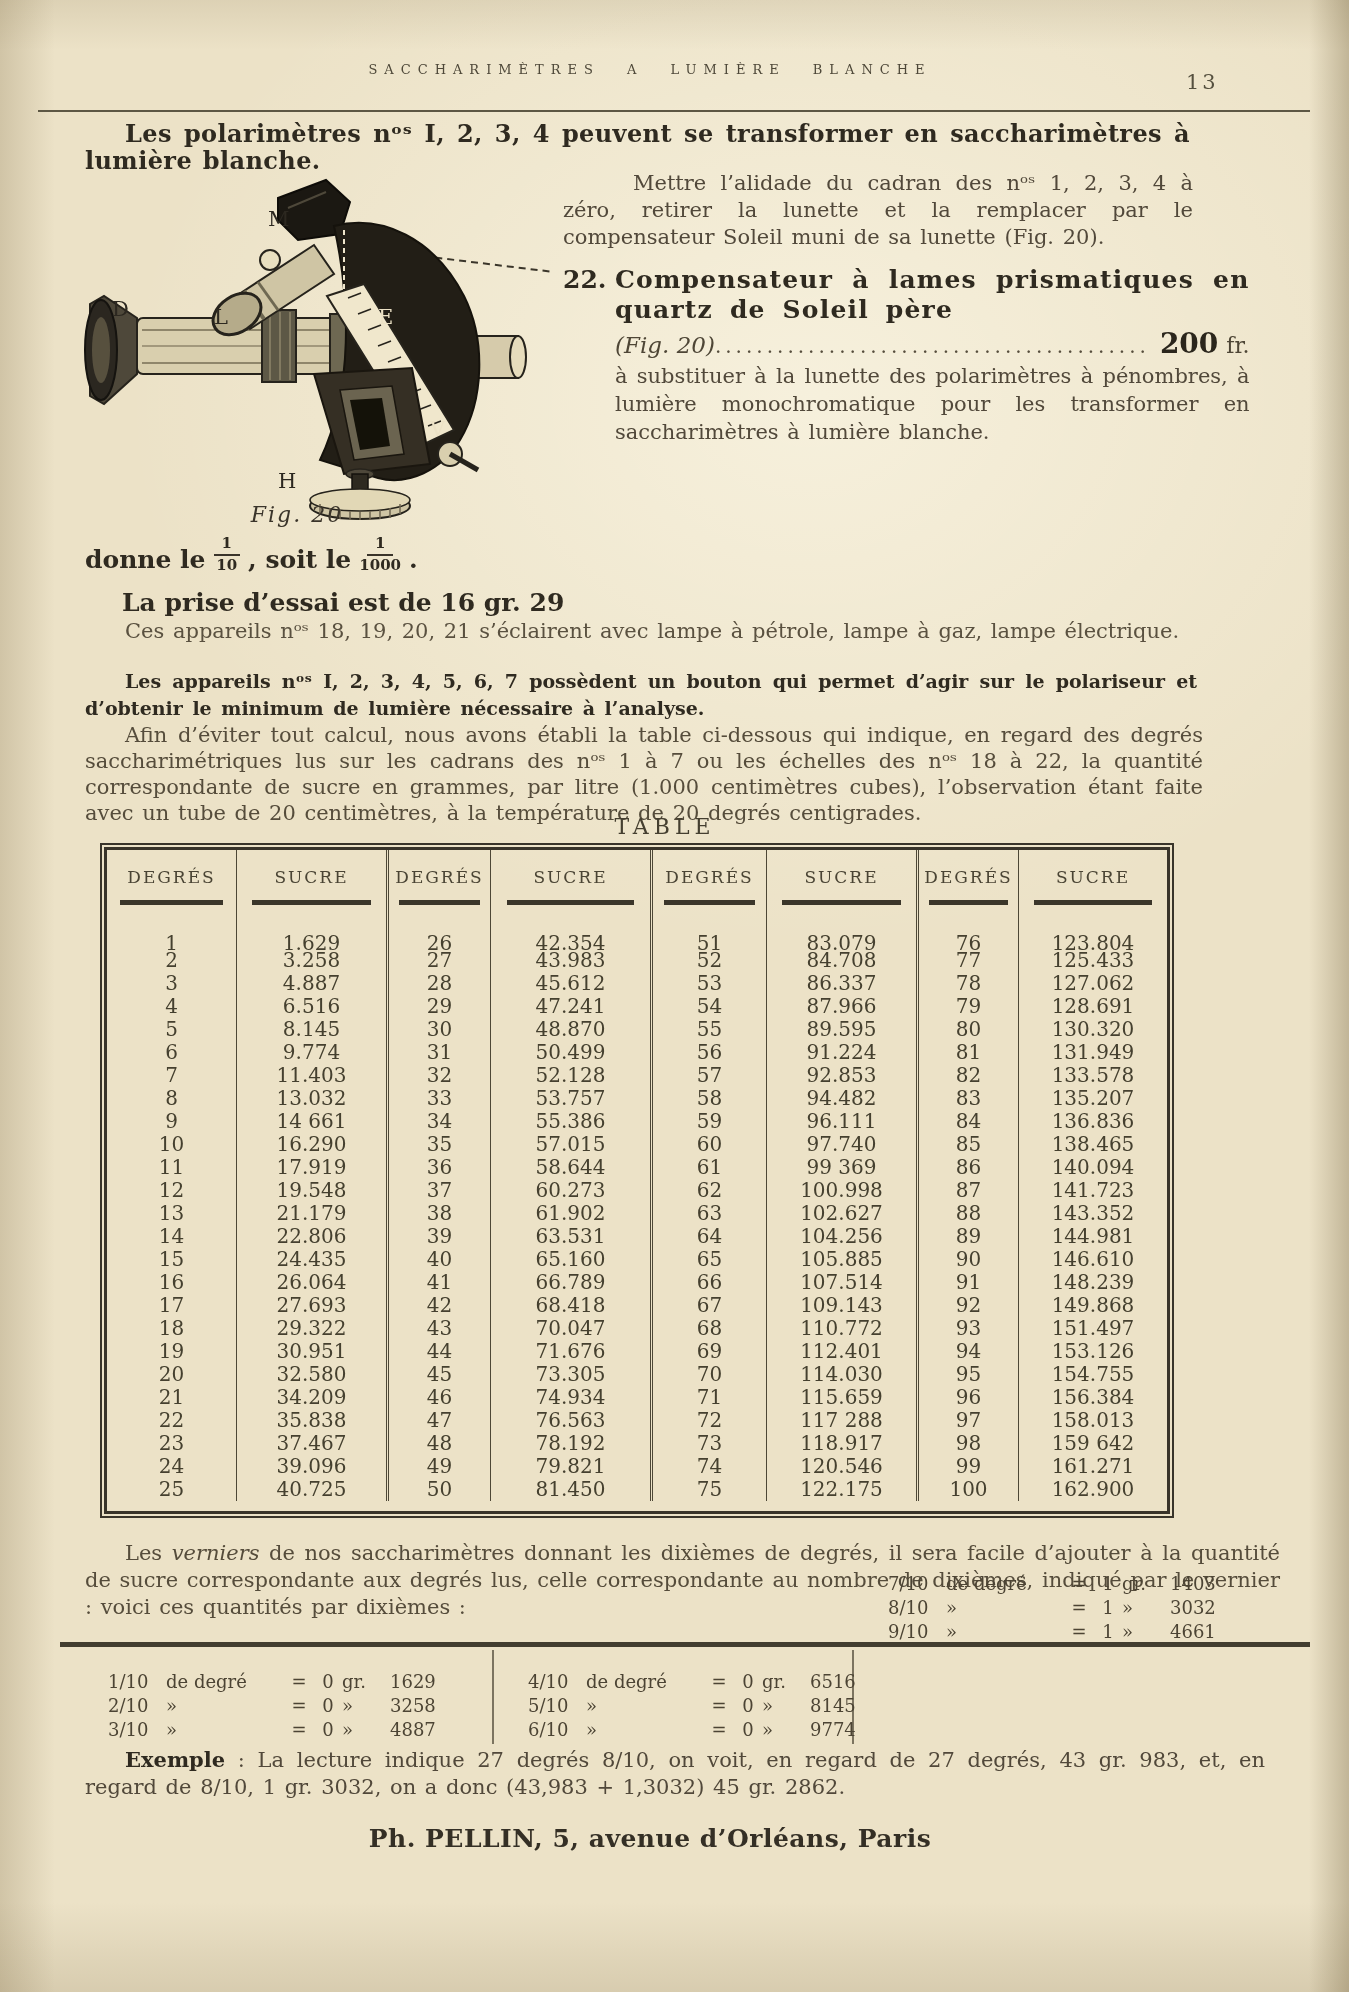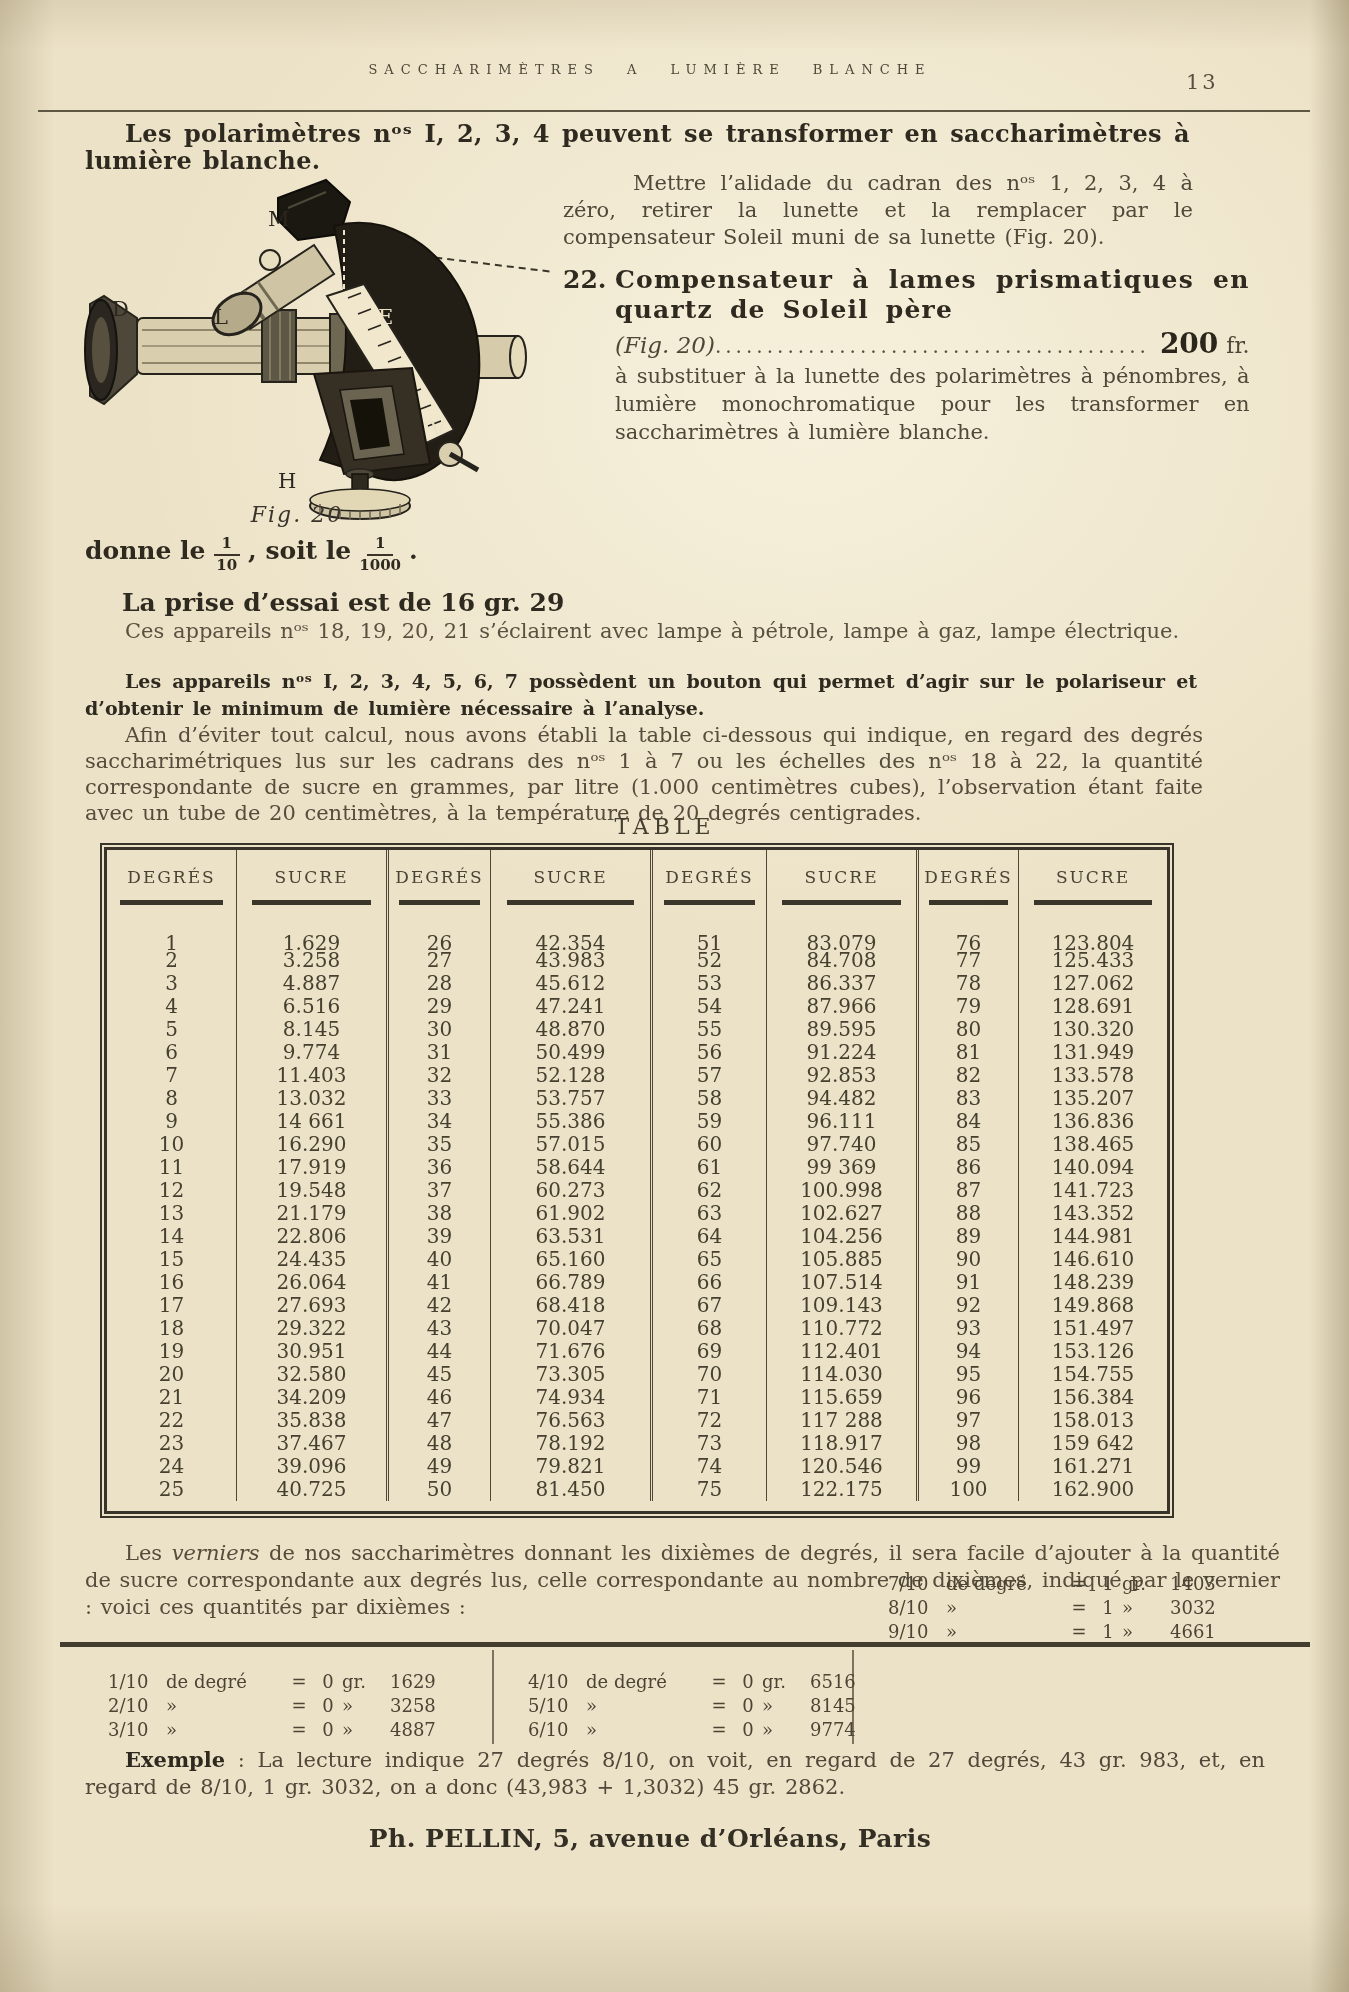--- a/index.html
+++ b/index.html
@@ -30,21 +30,21 @@
   .item22-num{font-weight:bold;font-size:25px;color:#2f2a20;}
   .item22-title{font-weight:bold;font-size:25px;line-height:30px;letter-spacing:1.2px;word-spacing:7px;color:#2f2a20;text-align:justify;}
   .priceline{display:flex;align-items:baseline;margin-top:2px;}
   .figref{font-style:italic;font-size:23px;color:#4e4636;white-space:nowrap;}
   .dots{flex:1;overflow:hidden;white-space:nowrap;letter-spacing:4px;color:#564d3c;font-size:20px;}
   .price{font-weight:bold;font-size:28px;color:#2b261c;margin:0 8px 0 10px;}
   .priceunit{font-size:22px;color:#4e4636;}
   .item22-body{margin-top:2px;line-height:28px;}
   .rc-p2{margin-top:8px;text-indent:55px;font-weight:bold;font-size:24px;line-height:28px;color:#2f2a20;word-spacing:4px;}
   
-  .donne{left:85px;top:536px;width:520px;display:flex;align-items:flex-start;font-size:25px;font-weight:bold;color:#2f2a20;}
+  .donne{left:85px;top:536px;width:520px;display:flex;align-items:flex-end;font-size:25px;font-weight:bold;color:#2f2a20;}
   .frac{display:inline-flex;flex-direction:column;align-items:center;font-size:15px;line-height:1.05;margin:0 8px;font-weight:bold;}
   .frac .num{border-bottom:2px solid #3a342a;padding:0 8px 2px;}
   .frac .den{padding-top:2px;}
   .prise{left:122px;top:588px;font-size:25px;}
   .ces{left:85px;top:618px;width:1112px;text-indent:40px;color:#5a5140;}
   .lesapp{left:85px;top:668px;width:1112px;text-indent:40px;font-size:19px;line-height:27px;font-weight:bold;color:#2f2a20;text-align:justify;word-spacing:3px;}
   .afin{left:85px;top:722px;width:1118px;text-indent:40px;line-height:26px;color:#554c3b;}
   
   .table-title{left:0;top:814px;width:1330px;text-align:center;font-size:22px;letter-spacing:5px;color:#453f30;}
   .table-frame{left:100px;top:843px;border:2px solid #39342а;border:2px solid #39342a;padding:2px;background:transparent;}

